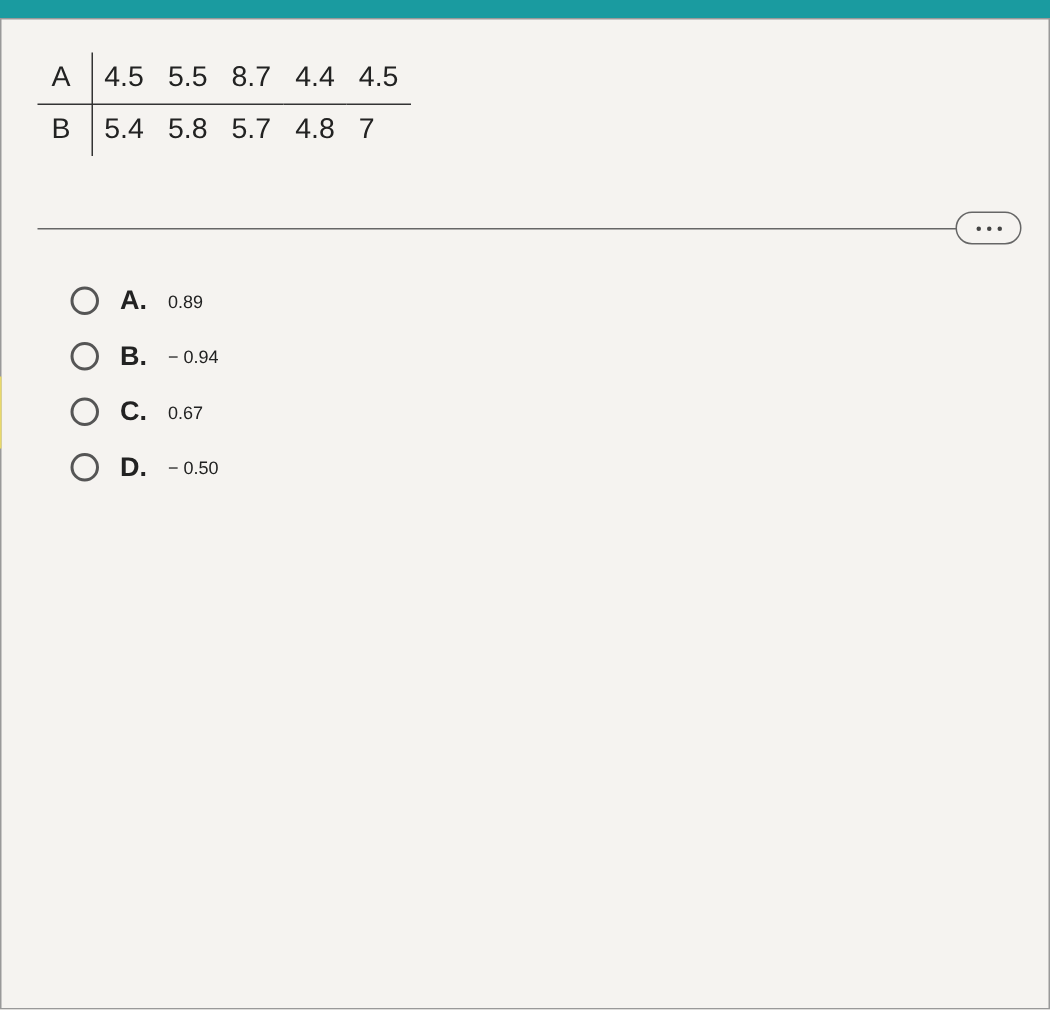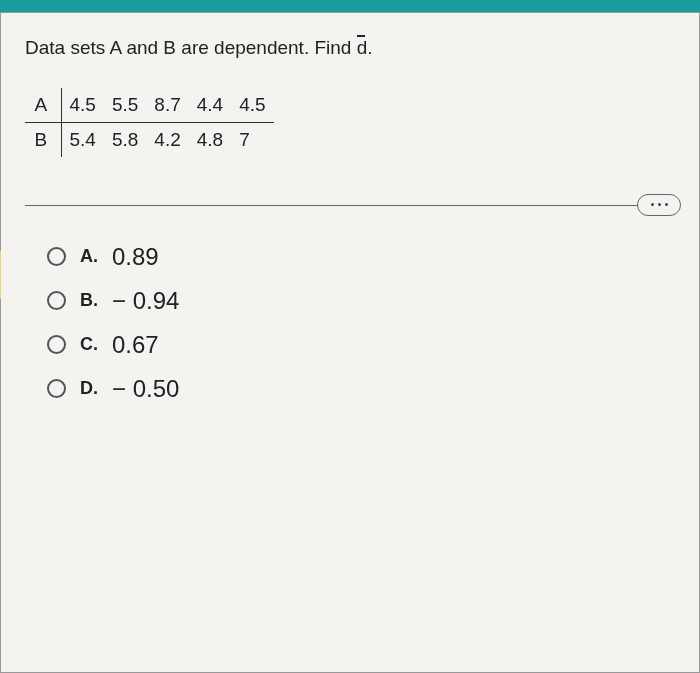--- a/index.html
+++ b/index.html
@@ -117,21 +117,21 @@
       margin-right: 14px;
       flex-shrink: 0;
     }
     .option-letter {
       font-weight: bold;
       font-size: 18px;
       color: #222;
       min-width: 26px;
     }
     .option-value {
-      font-size: 24px;
+      font-size: 12px;
       color: #222;
       margin-left: 6px;
     }
     .left-yellow {
       position: absolute;
       left: -8px;
       top: 238px;
       width: 8px;
       height: 48px;
       background: #e8d86a;
@@ -139,39 +139,36 @@
   </style>
 </head>
 <body>
 
 <div class="top-bar"></div>
 
 <div class="page-frame">
   <div class="left-yellow"></div>
   <div class="content">
 
-    <p class="question-text">
-      <span>Data sets A and B are dependent. Find </span><span class="dbar">d</span><span>.</span>
-    </p>
 
     <table class="data-table">
       <tbody>
           <tr>
         <td class="row-label">A</td>
         <td>4.5</td>
         <td>5.5</td>
         <td>8.7</td>
         <td>4.4</td>
         <td>4.5</td>
       </tr>
       <tr>
         <td class="row-label">B</td>
         <td>5.4</td>
         <td>5.8</td>
-        <td>4.2</td>
+        <td>5.7</td>
         <td>4.8</td>
         <td>7</td>
       </tr>
     </tbody>
       </table>
 
     <div class="divider-wrap">
       <div class="divider-line"></div>
       <div class="more-pill">
         <span></span>

